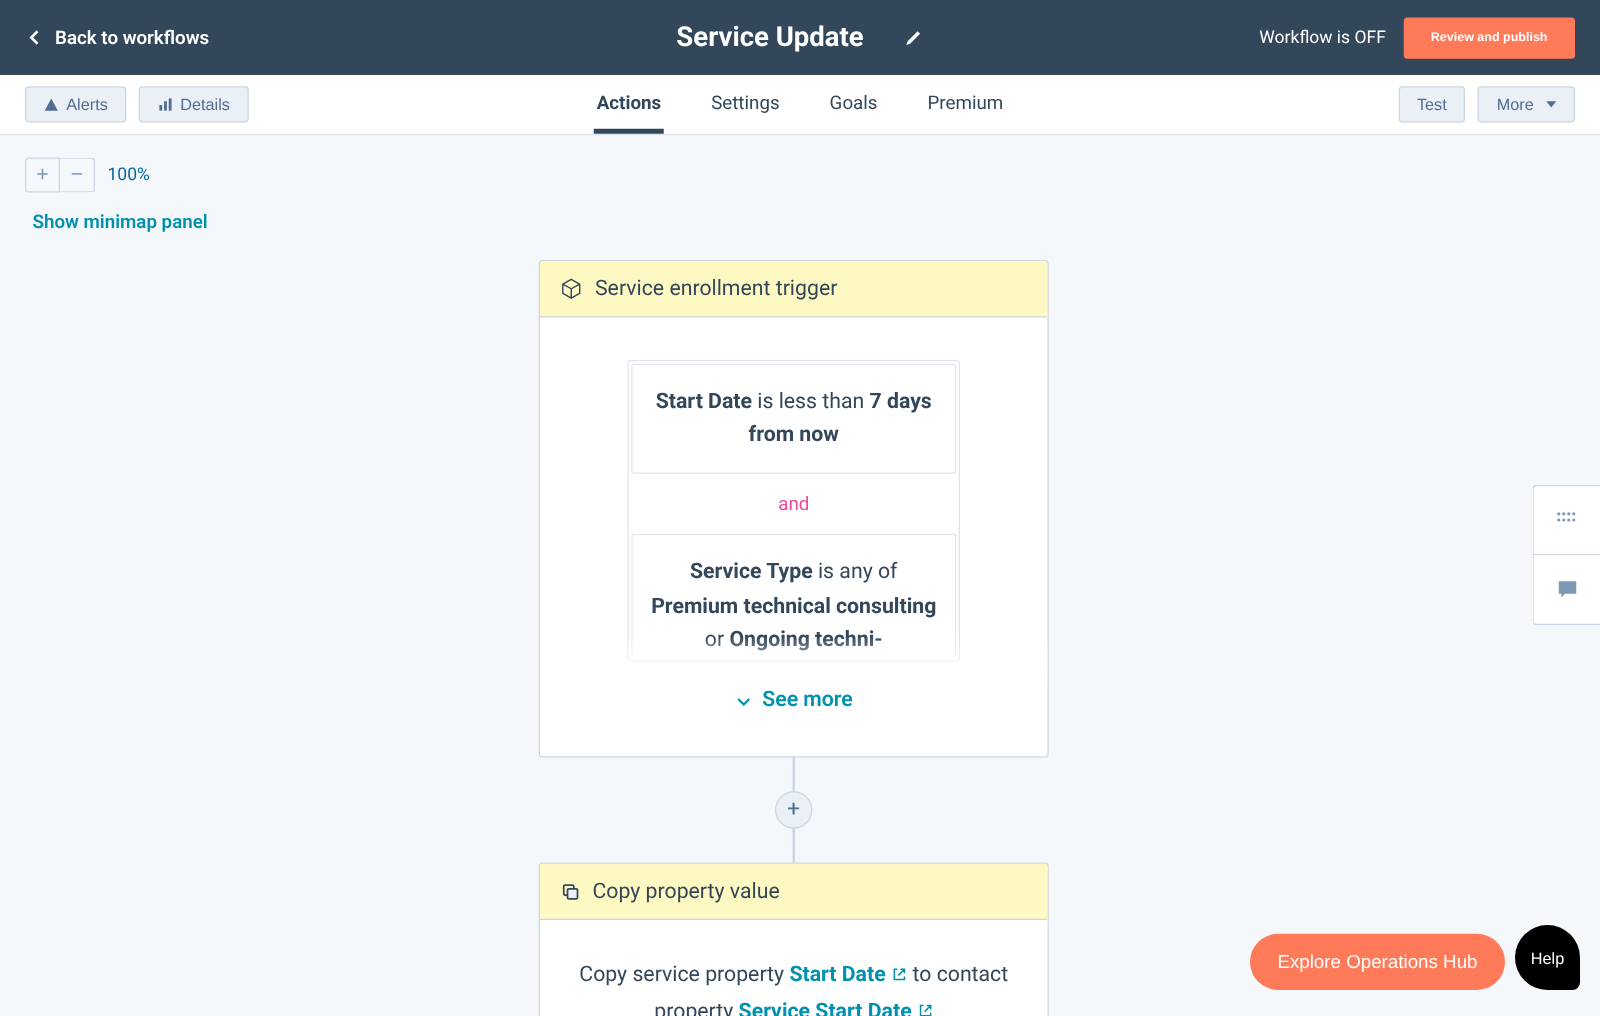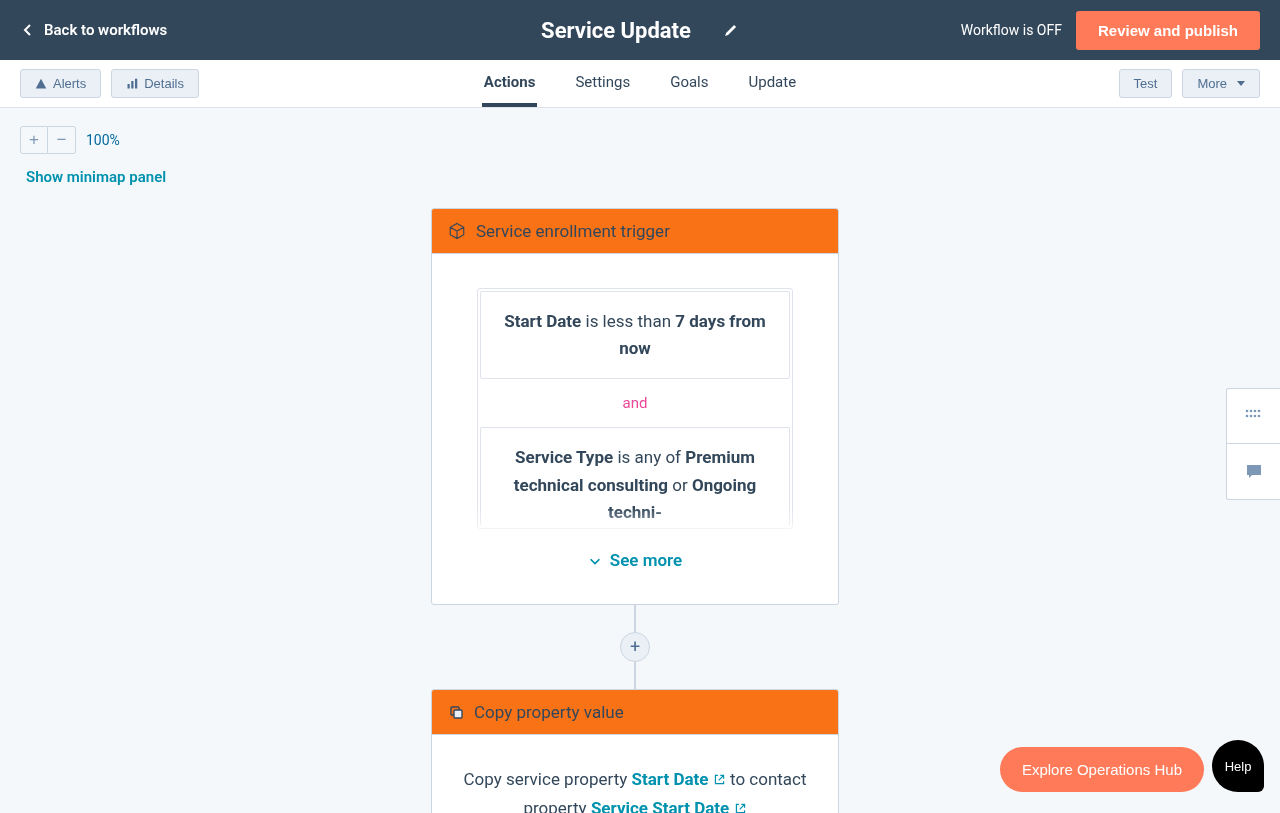--- a/index.html
+++ b/index.html
@@ -49,21 +49,21 @@
       display: flex;
       align-items: center;
       gap: 14px;
     }
     .workflow-status { font-size: 14px; color: #fff; }
     .review-btn {
       background: #ff7a59;
       color: #fff;
       border: none;
       padding: 11px 22px;
-      font-size: 15px;
+      font-size: 10px;
       font-weight: 600;
       border-radius: 3px;
       cursor: pointer;
     }
     
     .subnav {
       background: #fff;
       border-bottom: 1px solid #dfe3eb;
       height: 48px;
       display: flex;
@@ -150,42 +150,42 @@
       top: 100px;
       width: 408px;
     }
     .node {
       border: 1px solid #cbd6e2;
       border-radius: 3px;
       background: #fff;
       overflow: hidden;
     }
     .node-header {
-      background: #f97316;
+      background: #fef9c3;
       display: flex;
       align-items: center;
       gap: 10px;
       padding: 12px 16px;
       border-bottom: 1px solid #cbd6e2;
       font-size: 17px;
       color: #33475b;
     }
     .node-body {
       padding: 34px 34px 28px;
       text-align: center;
       font-size: 17px;
       color: #33475b;
       line-height: 1.6;
       position: relative;
     }
     .filter-box {
       border: 1px solid #dfe3eb;
       border-radius: 3px;
       padding: 2px;
-      width: 316px;
+      width: 266px;
       margin: 0 auto;
     }
     .filter-condition {
       border: 1px solid #dfe3eb;
       border-radius: 2px;
       padding: 16px 14px;
     }
     .and-text { color: #ec4899; font-size: 15px; margin: 12px 0; }
     .see-more {
       margin-top: 18px;
@@ -325,21 +325,21 @@
           <rect x="7" y="4" width="3" height="10"></rect>
           <rect x="12" y="1" width="3" height="13"></rect>
         </svg>
       <span>Details</span>
     </button>
   </div>
   <div class="tabs">
     <div class="tab active">Actions</div>
     <div class="tab">Settings</div>
     <div class="tab">Goals</div>
-    <div class="tab">Update</div>
+    <div class="tab">Premium</div>
   </div>
   <div class="subnav-right">
     <button class="pill-btn">Test</button>
     <button class="pill-btn">
       <span>More</span>
       <span class="caret-down"></span>
     </button>
   </div>
 </div>
 

